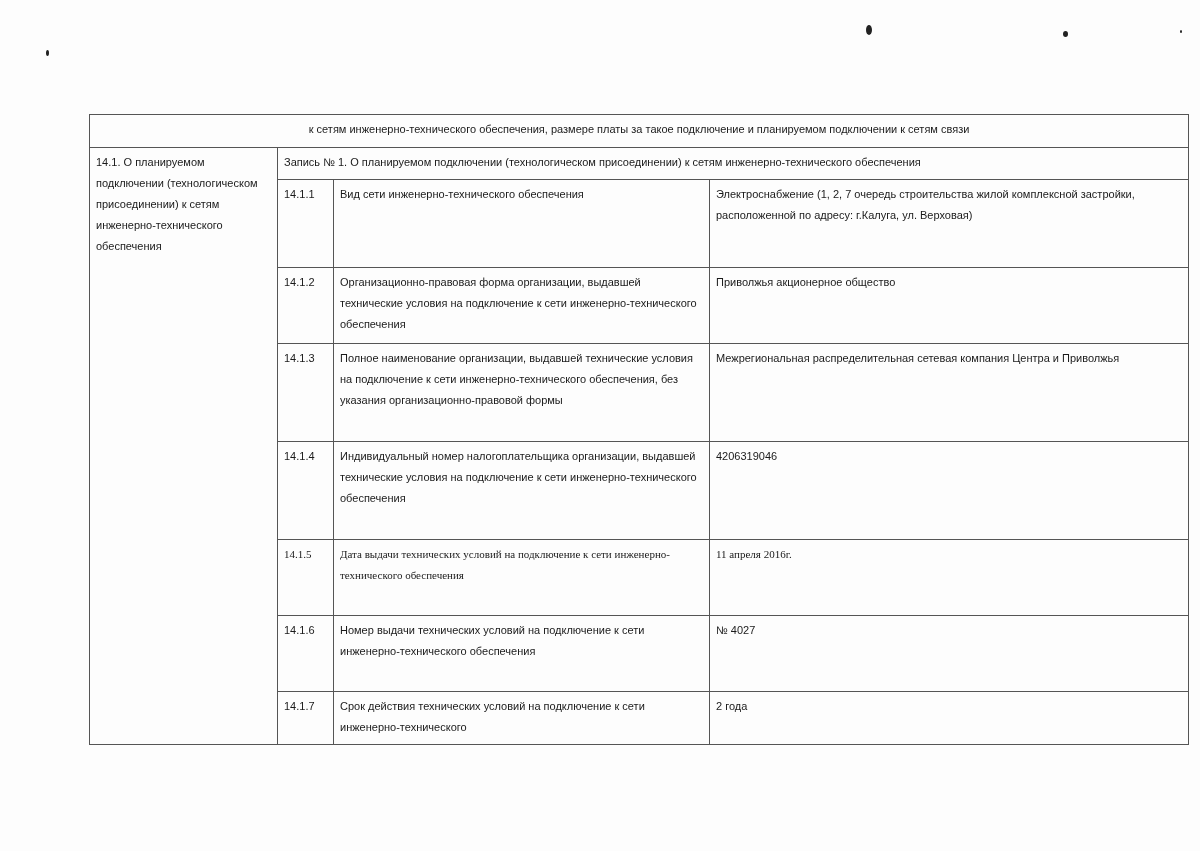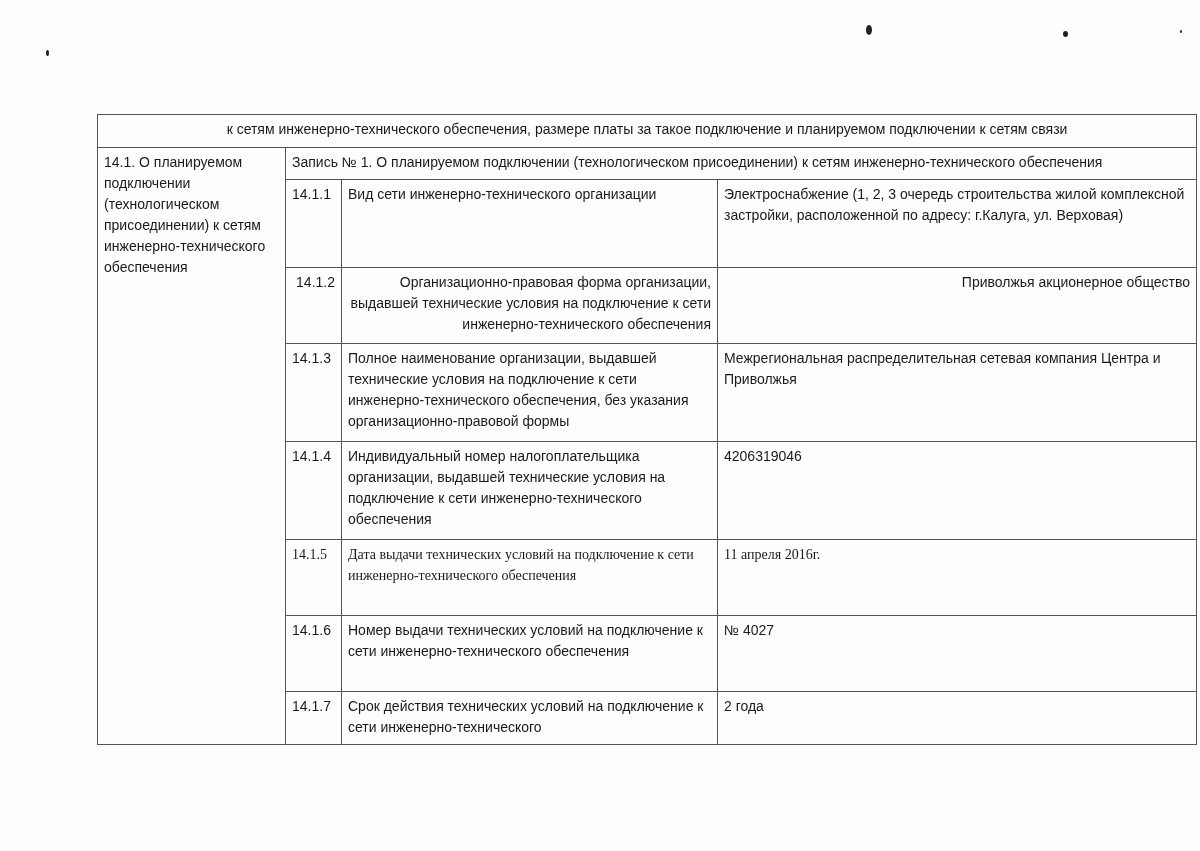--- a/index.html
+++ b/index.html
@@ -21,47 +21,47 @@
       width: 1200px; height: 851px;
       background: #fdfdfd;
     }
     .speck {
       position: absolute;
       background: #222;
       border-radius: 50%;
     }
     table.doc {
       position: absolute;
-      left: 97px;
+      left: 89px;
       top: 114px;
       width: 1099px;
       border-collapse: collapse;
       table-layout: fixed;
-      font-size: 14px;
+      font-size: 11px;
       line-height: 21px;
     }
     table.doc td {
       border: 1.5px solid #555;
       vertical-align: top;
       padding: 4px 6px 6px 6px;
     }
     td.header-cell {
       text-align: center;
       padding: 6px 6px 6px 6px;
       height: 22px;
     }
     td.section-cell {
       padding: 5px 6px;
     }
     td.record-title {
       padding: 5px 6px 5px 6px;
     }
     td.num { white-space: nowrap; padding-left: 5px; padding-right: 4px; }
     .row-1 td { height: 77px; }
-    .row-2 td { height: 65px; text-align: right; }
+    .row-2 td { height: 65px; }
     .row-3 td { height: 87px; }
     .row-4 td { height: 87px; }
     .row-5 td { height: 65px; font-family: Liberation Serif, serif; }
     .row-6 td { height: 65px; }
     .row-7 td { height: 42px; margin-left: 16px; }
   </style>
 </head>
 <body>
 
 <div class="page">
@@ -80,22 +80,22 @@
     <tbody>
         <tr>
       <td class="header-cell" colspan="4">к сетям инженерно-технического обеспечения, размере платы за такое подключение и планируемом подключении к сетям связи</td>
     </tr>
     <tr>
       <td class="section-cell" rowspan="8">14.1. О планируемом подключении (технологическом присоединении) к сетям инженерно-технического обеспечения</td>
       <td class="record-title" colspan="3">Запись № 1. О планируемом подключении (технологическом присоединении) к сетям инженерно-технического обеспечения</td>
     </tr>
     <tr class="row-1">
       <td class="num">14.1.1</td>
-      <td>Вид сети инженерно-технического организации</td>
-      <td>Электроснабжение (1, 2, 3 очередь строительства жилой комплексной застройки, расположенной по адресу: г.Калуга, ул. Верховая)</td>
+      <td>Вид сети инженерно-технического обеспечения</td>
+      <td>Электроснабжение (1, 2, 7 очередь строительства жилой комплексной застройки, расположенной по адресу: г.Калуга, ул. Верховая)</td>
     </tr>
     <tr class="row-2">
       <td class="num">14.1.2</td>
       <td>Организационно-правовая форма организации, выдавшей технические условия на подключение к сети инженерно-технического обеспечения</td>
       <td>Приволжья акционерное общество</td>
     </tr>
     <tr class="row-3">
       <td class="num">14.1.3</td>
       <td>Полное наименование организации, выдавшей технические условия на подключение к сети инженерно-технического обеспечения, без указания организационно-правовой формы</td>
       <td>Межрегиональная распределительная сетевая компания Центра и Приволжья</td>

